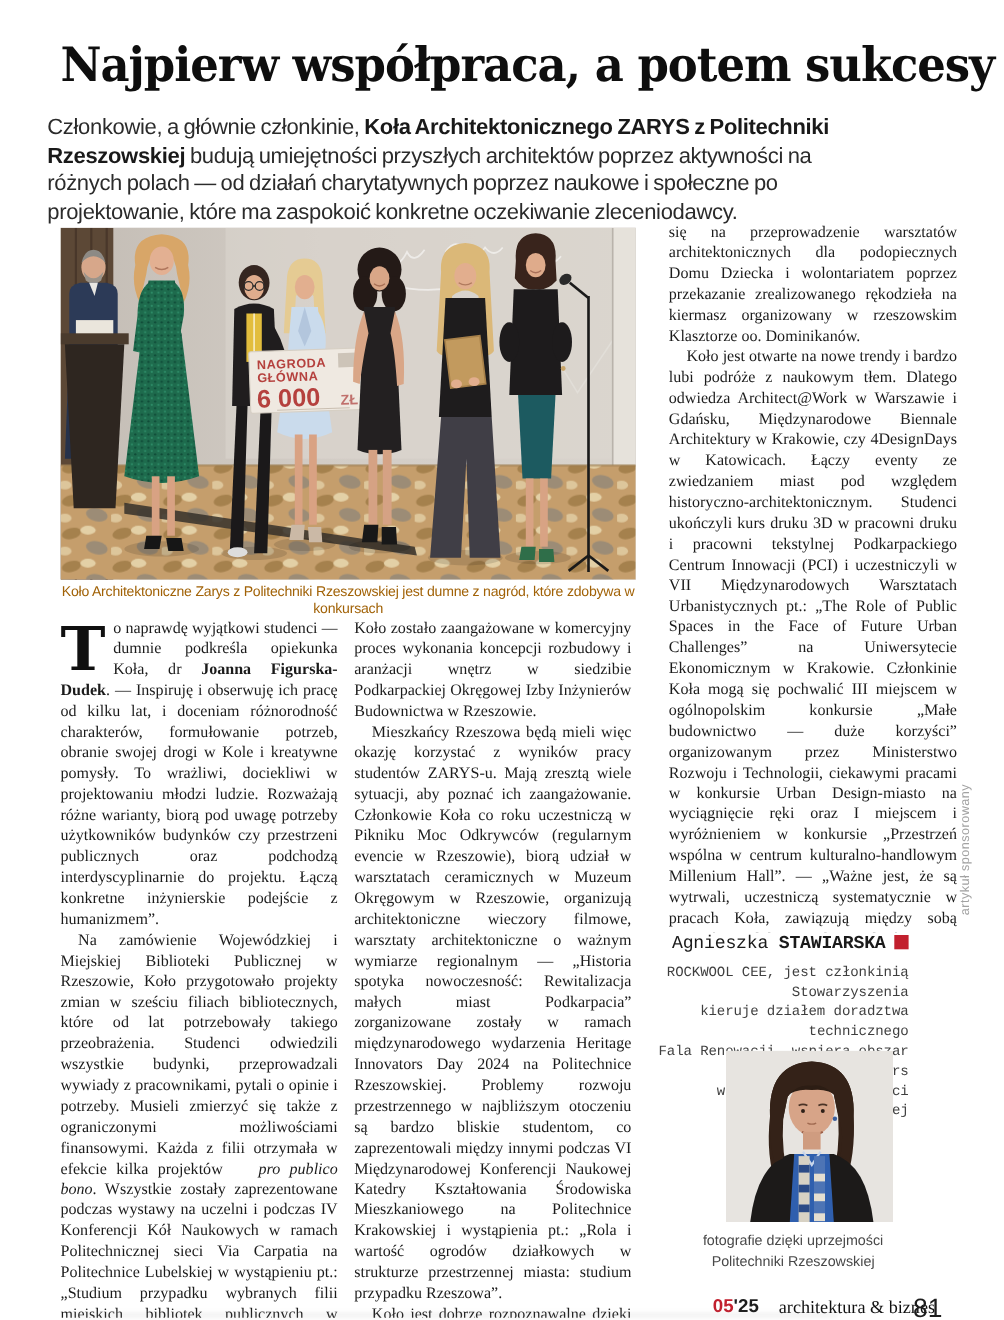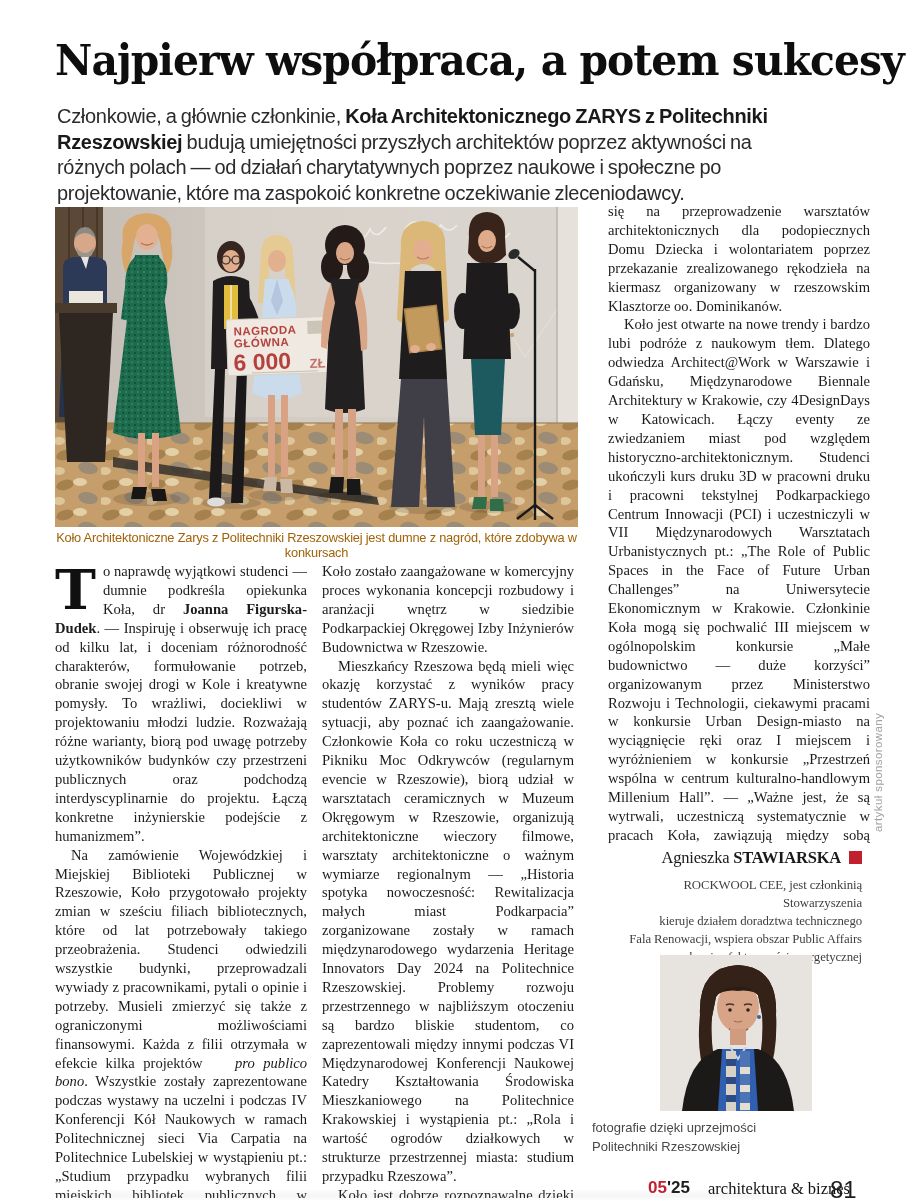--- a/index.html
+++ b/index.html
@@ -2,51 +2,51 @@
 <html lang="pl"><head>
 <meta charset="utf-8">
 <style>
   html,body{margin:0;padding:0;background:#ffffff;}
   .page{position:relative;width:913px;height:1200px;background:#ffffff;overflow:hidden;
         font-family:"Liberation Serif",serif;color:#1c1c1c;}
   
   .headline{position:absolute;left:55px;top:6px;width:820px;
     font-family:"DejaVu Serif",serif;font-weight:600;font-size:43px;line-height:50px;
     color:#0e0e0e;letter-spacing:-1px;transform:scaleX(.95);transform-origin:left top;white-space:nowrap;}
-  .lead{position:absolute;left:57px;top:84px;width:712px;
+  .lead{position:absolute;left:43px;top:84px;width:712px;
     font-family:"Liberation Sans",sans-serif;font-size:20px;line-height:25.5px;
     color:#2b2b2b;letter-spacing:-.3px;word-spacing:-1px;}
   .lead .b{font-weight:bold;color:#191919;}
   
   .photo-main{position:absolute;left:55px;top:207px;width:523px;height:320px;overflow:hidden;background:#cdc7c0;}
   .caption{position:absolute;left:55px;top:530px;width:523px;text-align:center;
     font-family:"Liberation Sans",sans-serif;font-size:12.8px;letter-spacing:-.2px;color:#a16207;}
   
   .col{position:absolute;width:252px;overflow:hidden;text-align:justify;
     font-size:14.6px;line-height:18.9px;color:#1b1b1b;}
   .col1{left:55px;top:562px;height:636px;}
   .col2{left:322px;top:562px;height:636px;}
   .col3{left:592px;top:202px;height:646px;width:262px;margin-left:16px;}
   .para{margin:0;}
   .para.indent{text-indent:16px;}
   .para .b{font-weight:bold;}
   .para .i{font-style:italic;margin-left:24px;}
   .dropcap{float:left;font-family:"DejaVu Serif",serif;font-weight:bold;
     font-size:55px;line-height:47px;margin:4px 7px 0 0;color:#101010;}
   
-  .author{position:absolute;left:604px;top:848px;width:258px;text-align:right;
-    font-family:Liberation Serif, serif;}
+  .author{position:absolute;left:568px;top:848px;width:258px;text-align:right;
+    font-family:Liberation Mono, monospace;}
   .author-name{font-size:16.5px;color:#1a1a1a;letter-spacing:-.2px;}
   .author-name .b{font-weight:bold;}
   .red-square{display:inline-block;width:13px;height:13px;background:#c2202e;
     vertical-align:-1px;margin-left:8px;}
   .author-bio{margin-top:8px;font-size:12.8px;line-height:18px;color:#3f3f3f;letter-spacing:-.1px;}
   
   .portrait{position:absolute;left:660px;top:955px;width:152px;height:156px;overflow:hidden;}
-  .credit{position:absolute;left:592px;top:1118px;width:258px;text-align:left;
+  .credit{position:absolute;left:592px;top:1118px;width:258px;text-align:center;
     font-family:"Liberation Sans",sans-serif;font-size:13px;line-height:19px;color:#484848;}
   
   .footer{position:absolute;left:0;top:1176px;width:874px;height:24px;
     font-family:"Liberation Sans",sans-serif;}
   .footer-issue{position:absolute;left:648px;top:2px;font-size:17px;font-weight:bold;color:#c2202e;}
   .footer-year{color:#1d1d1d;}
   .footer-mag{position:absolute;left:708px;top:3px;font-family:"Liberation Serif",serif;
     font-size:16.5px;color:#101010;}
   .footer-page{position:absolute;left:830px;top:0;font-size:24px;color:#1d1d1d;}
   

